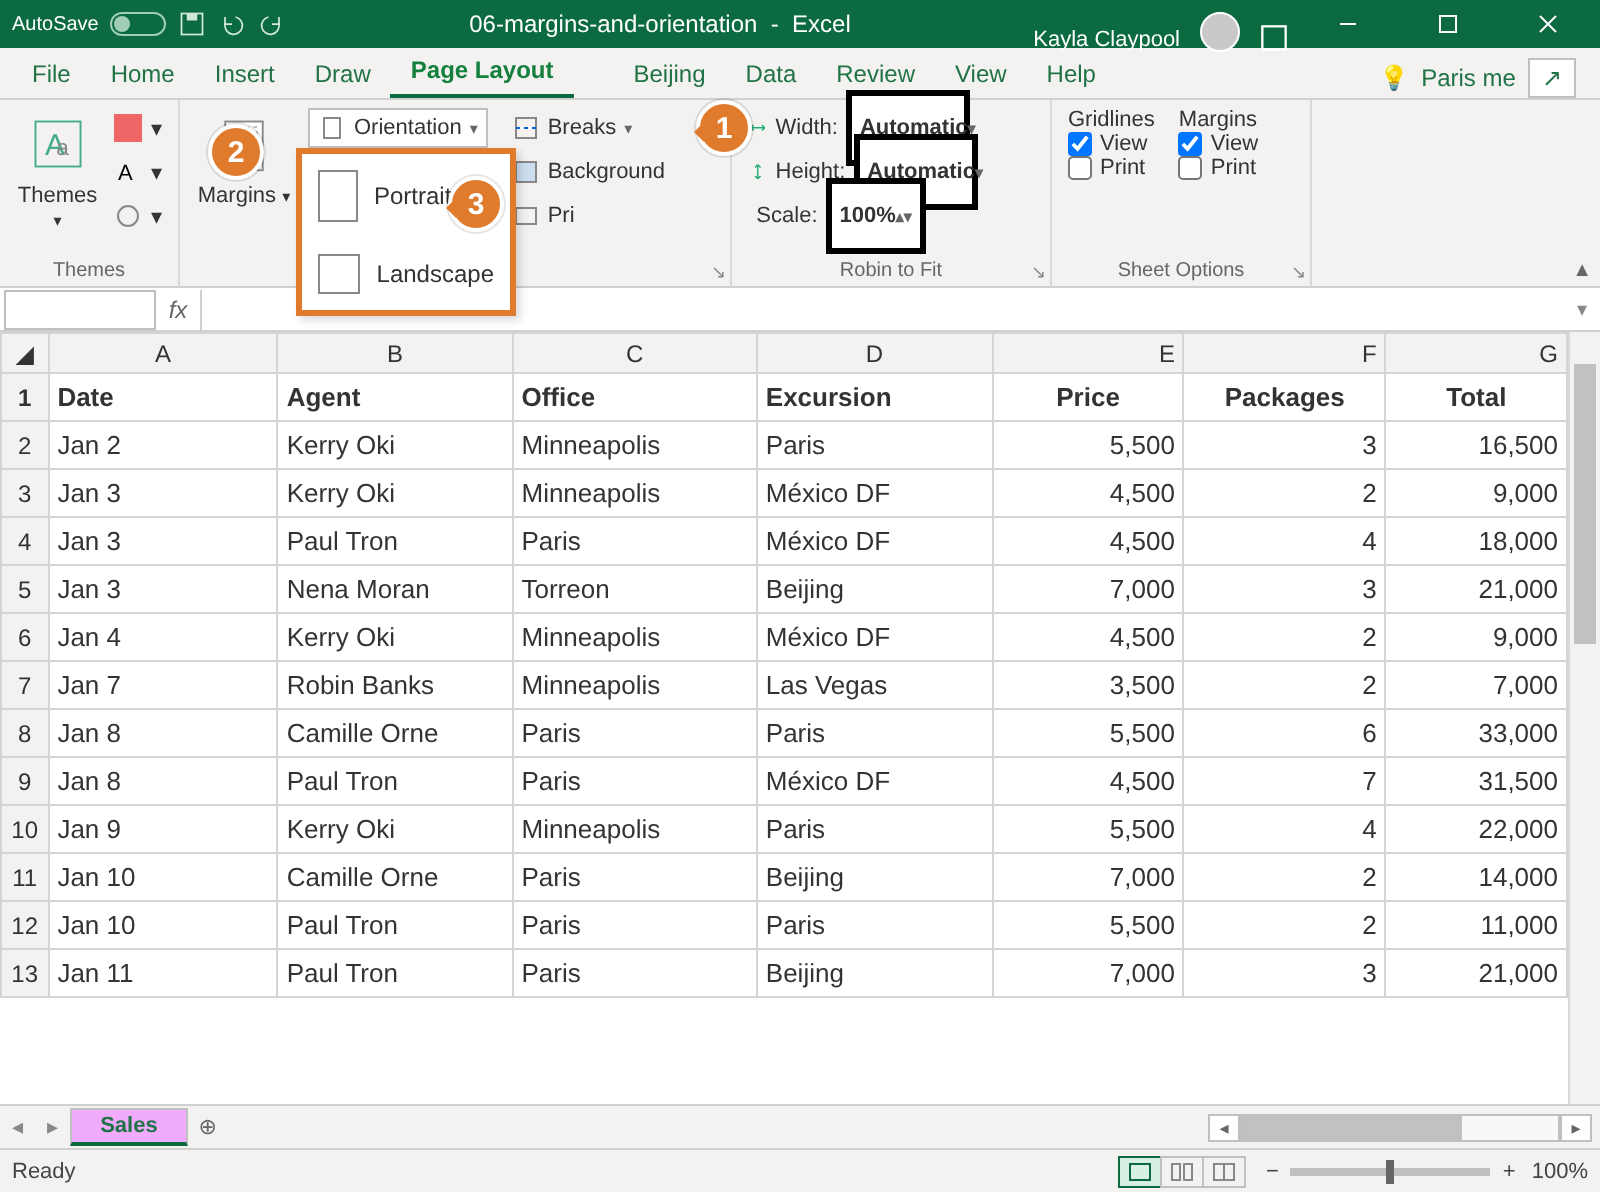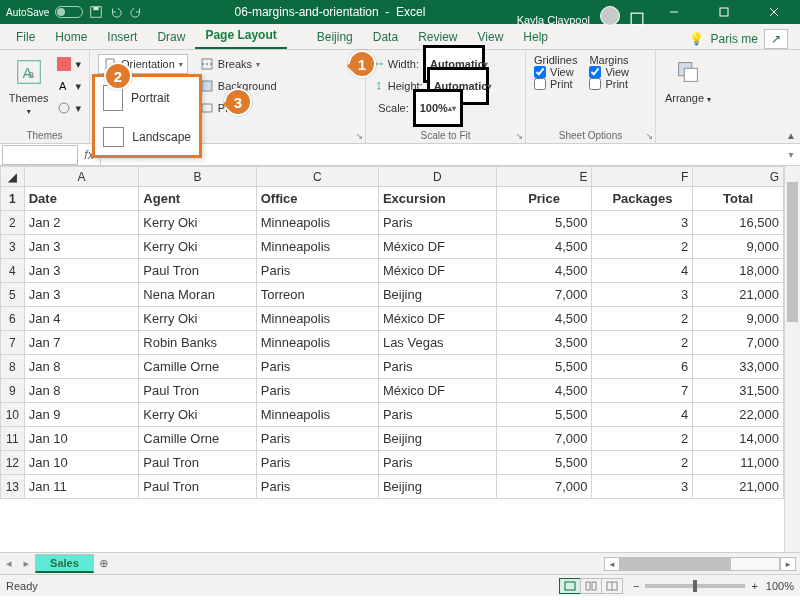--- a/index.html
+++ b/index.html
@@ -74,21 +74,21 @@
   .grid .colC{width:132px;}
   .grid .colD{width:128px;}
   .grid .colE{width:108px;text-align:right;}
   .grid .colF{width:108px;text-align:right;}
   .grid .colG{width:100px;text-align:right;}
   .grid tr.header-row td { font-weight:bold;}
   .grid tr.header-row td.colE,.grid tr.header-row td.colF,.grid tr.header-row td.colG{text-align:center;}
   
   .sheetbar { height:22px; background:#f3f2f1; border-top:1px solid #d0d0d0; display:flex; align-items:center; font-size:11px;}
   .sheetbar .nav{padding:0 6px;color:#888;}
-  .sheet-tab { padding:2px 14px; background:#5eead4; border:1px solid #c0c0c0; border-bottom:2px solid #0b6a3f; font-weight:600; color:#217346;}
+  .sheet-tab { padding:2px 14px; background:#f0abfc; border:1px solid #c0c0c0; border-bottom:2px solid #0b6a3f; font-weight:600; color:#217346;}
   .sheet-add { width:20px; text-align:center; color:#666;}
   .sheetbar .hscroll{flex:1; display:flex; justify-content:flex-end; align-items:center; gap:0; padding-right:4px;}
   .hscroll-btn{width:16px;height:14px;border:1px solid #c0c0c0;background:#fff;display:flex;align-items:center;justify-content:center;font-size:9px;color:#666;}
   .hscroll-track{width:160px;height:14px;border:1px solid #c0c0c0;background:#f8f8f8;position:relative;}
   .hscroll-track .hthumb{position:absolute;left:0;top:0;bottom:0;width:110px;background:#c1c1c1;}
   
   .statusbar { height:22px; background:#f3f2f1; border-top:1px solid #d0d0d0; display:flex; align-items:center; font-size:11px; padding:0 6px; color:#444;}
   .statusbar .sp{flex:1;}
   .view-btn{width:22px;height:16px;border:1px solid #c0c0c0;margin-left:-1px;display:flex;align-items:center;justify-content:center;}
   .view-btn.active{background:#d8f0e3;border-color:#0b6a3f;}
@@ -203,20 +203,29 @@
             </svg>
             <span>▾</span>
           </div>
       </div>
     </div>
     <div class="group-label">Themes</div>
   </div>
 
   <div class="group" style="width:276px;">
     <div class="group-body">
+      <div class="big-btn">
+        <div class="icon-large">
+            <svg viewBox="0 0 32 32">
+              <rect x="6" y="4" width="20" height="26" fill="#fff" stroke="#888"></rect>
+              <rect x="9" y="7" width="14" height="20" fill="none" stroke="#bbb" stroke-dasharray="2"></rect>
+            </svg>
+          </div>
+        <span>Margins</span> <span style="font-size:8px;">▾</span>
+      </div>
       <div style="display:flex;flex-direction:column;gap:2px;">
         <div class="orient-dd-wrap">
           <div class="orient-btn">
             <svg viewBox="0 0 14 14">
                 <rect x="3" y="2" width="8" height="10" fill="#fff" stroke="#888"></rect>
               </svg>
             <span>Orientation</span>
             <span class="caret">▾</span>
           </div>
           <div class="orient-dd">
@@ -284,21 +293,21 @@
           <svg viewBox="0 0 14 14">
             <rect x="2" y="2" width="10" height="10" fill="none" stroke="#888"></rect>
           </svg>
           <span>Scale:</span>
           <div class="sel" style="min-width:50px;">
             <span>100%</span>
             <span class="caret">▴▾</span>
           </div>
         </div>
     </div>
-    <div class="group-label">Scale to Fit</div>
+    <div class="group-label">Robin to Fit</div>
     <span class="dl">↘</span>
   </div>
 
   <div class="group" style="width:130px;">
     <div class="group-body">
       <div class="sheet-cols">
         <div>
           <div style="font-size:11px;">Gridlines</div>
           <label class="chk">
               <input type="checkbox" checked="" style="">
@@ -319,34 +328,20 @@
               <input type="checkbox" style="">
               <span>Print</span>
             </label>
         </div>
       </div>
     </div>
     <div class="group-label">Sheet Options</div>
     <span class="dl">↘</span>
   </div>
 
-  <div class="group" style="width:70px;border-right:none;">
-    <div class="group-body">
-      <div class="big-btn">
-        <div class="icon-large">
-            <svg viewBox="0 0 32 32">
-              <rect x="6" y="6" width="14" height="14" fill="#cde" stroke="#888"></rect>
-              <rect x="12" y="12" width="14" height="14" fill="#fff" stroke="#888"></rect>
-            </svg>
-          </div>
-        <span>Arrange</span> <span style="font-size:8px;">▾</span>
-      </div>
-    </div>
-    <div class="group-label" style="visibility:hidden;">a</div>
-  </div>
   <div class="ribbon-collapse">▲</div>
 </div>
 
 <div class="callout c1 pointer-left">1</div>
 <div class="callout c2">2</div>
 <div class="callout c3 pointer-left">3</div>
 
 <div class="fbar">
   <div class="namebox"></div>
   <div class="fx">fx</div>

